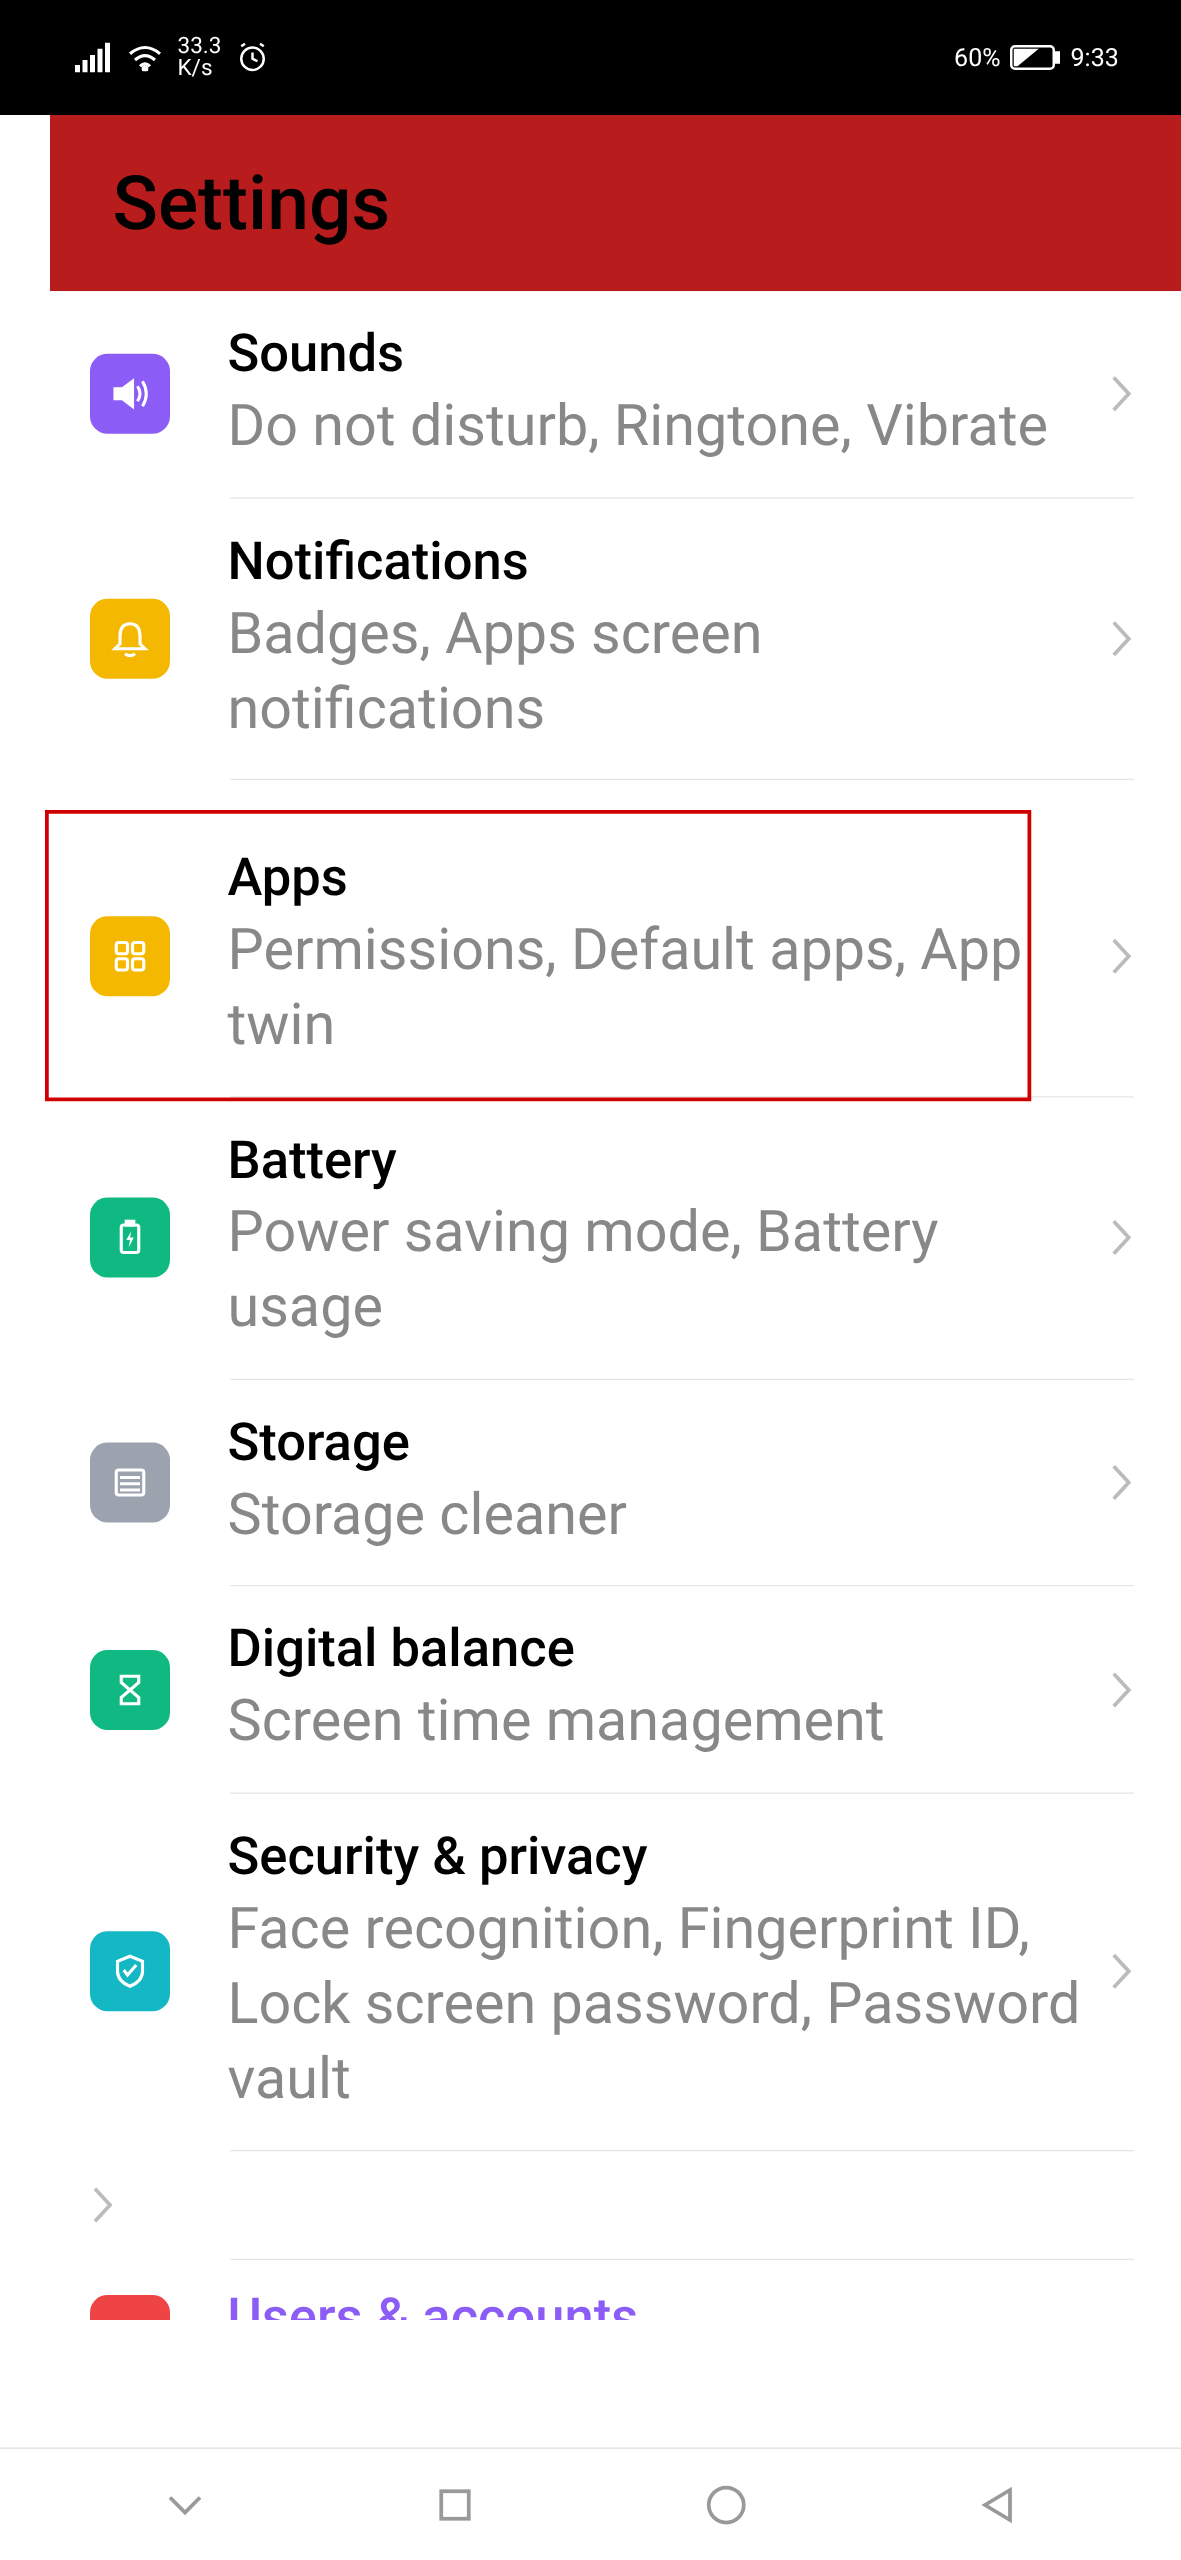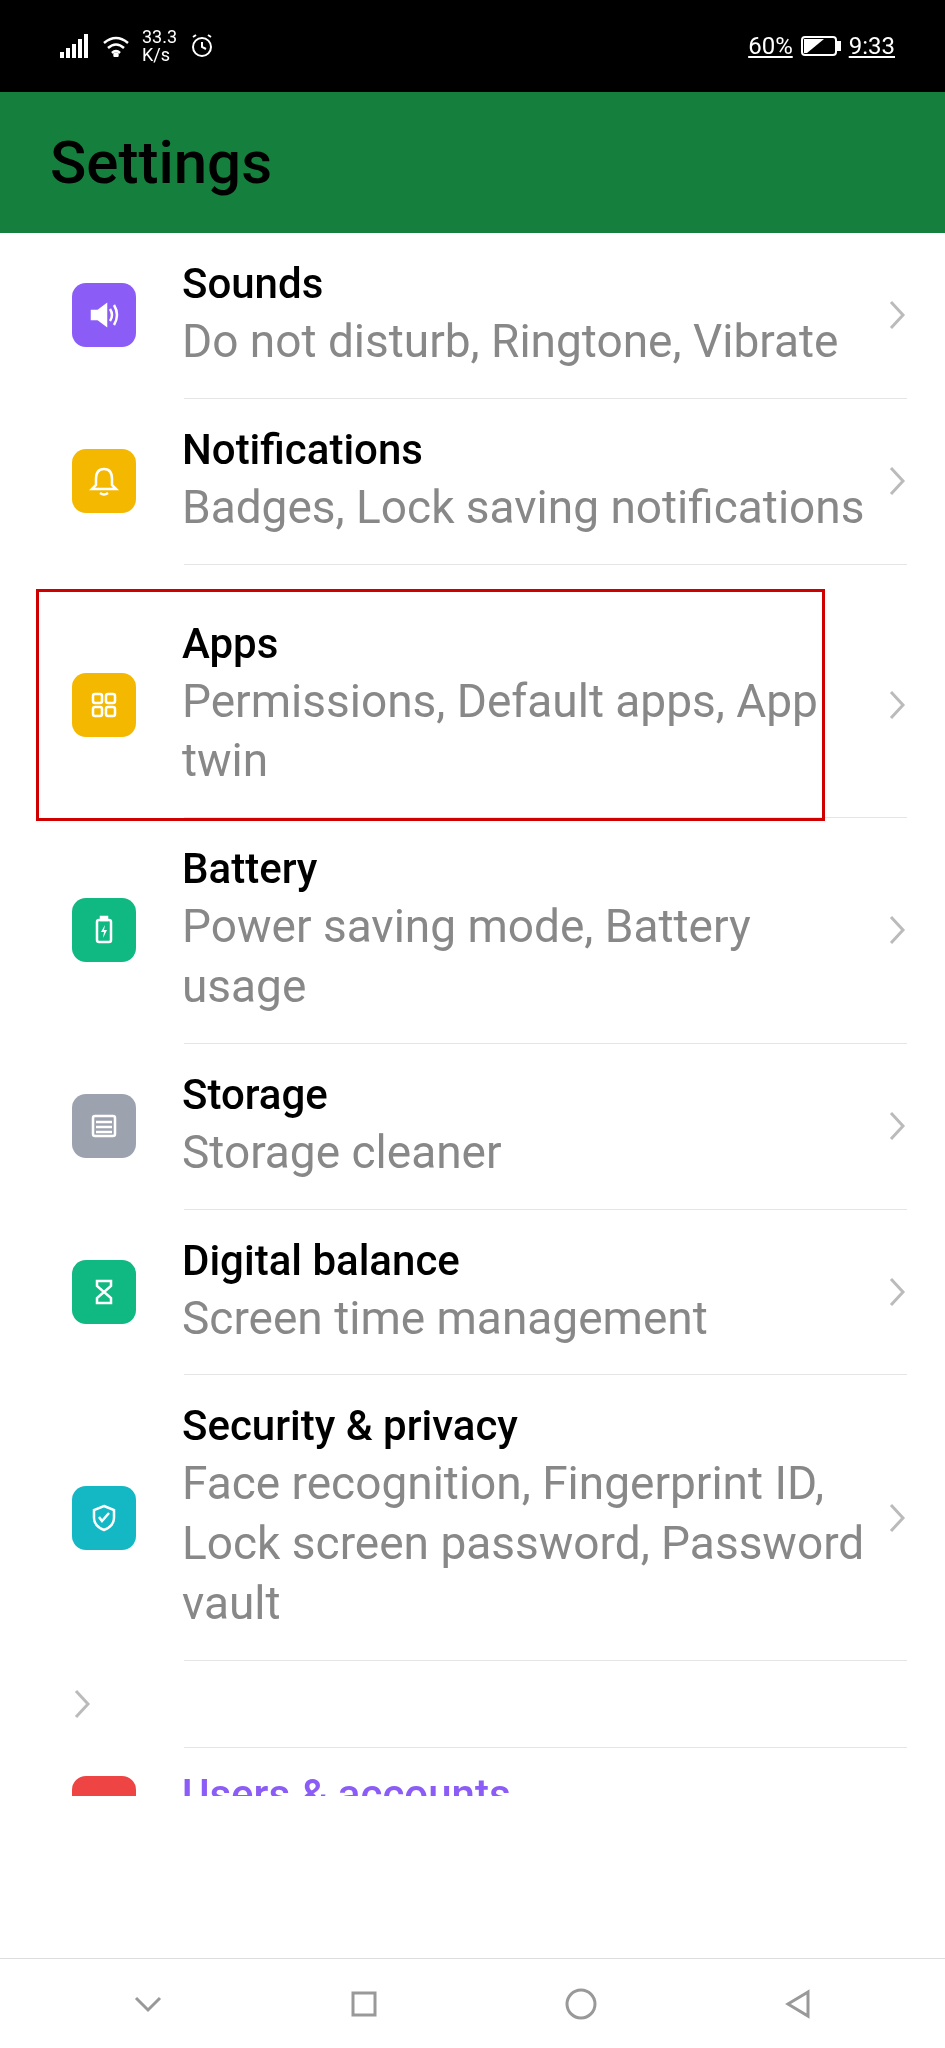--- a/index.html
+++ b/index.html
@@ -26,32 +26,32 @@
     }
     .status-left {
       display: flex;
       align-items: center;
       gap: 12px;
     }
     .status-right {
       display: flex;
       align-items: center;
       gap: 8px;
-      font-size: 24px;
-      text-decoration: underline;
+      font-size: 20px;
     }
     .speed-text {
       display: flex;
       flex-direction: column;
       line-height: 1;
       font-size: 18px;
     }
     .header {
-      background: #15803d;
+      background: #b91c1c;
       padding: 35px 76px 35px 50px;
+      margin-left: 40px;
     }
     .header-title {
       font-size: 60px;
       font-weight: 500;
       color: #000;
     }
     .list {
       background: #fff;
       padding-left: 28px;
     }
@@ -229,21 +229,21 @@
   <div class="list-item">
     <div class="list-item-content">
       <div class="icon-box icon-yellow">
         <svg width="36" height="36" viewBox="0 0 36 36" fill="none" stroke="white" stroke-width="2.5">
           <path d="M18 6 Q10 6 10 16 L10 22 L6 26 L30 26 L26 22 L26 16 Q26 6 18 6 Z"></path>
           <path d="M14 30 Q18 33 22 30"></path>
         </svg>
       </div>
       <div class="text-block">
         <div class="item-title">Notifications</div>
-        <div class="item-subtitle">Badges, Lock saving notifications</div>
+        <div class="item-subtitle">Badges, Apps screen notifications</div>
       </div>
     </div>
     <svg class="chevron" width="20" height="34" viewBox="0 0 20 34" fill="none" stroke="currentColor" stroke-width="3">
       <path d="M4 4 L16 17 L4 30"></path>
     </svg>
   </div>
   <div class="divider"></div>
 
   <div class="list-item" style="position:relative;margin-top:28px;">
     <div class="highlight-box"></div>

